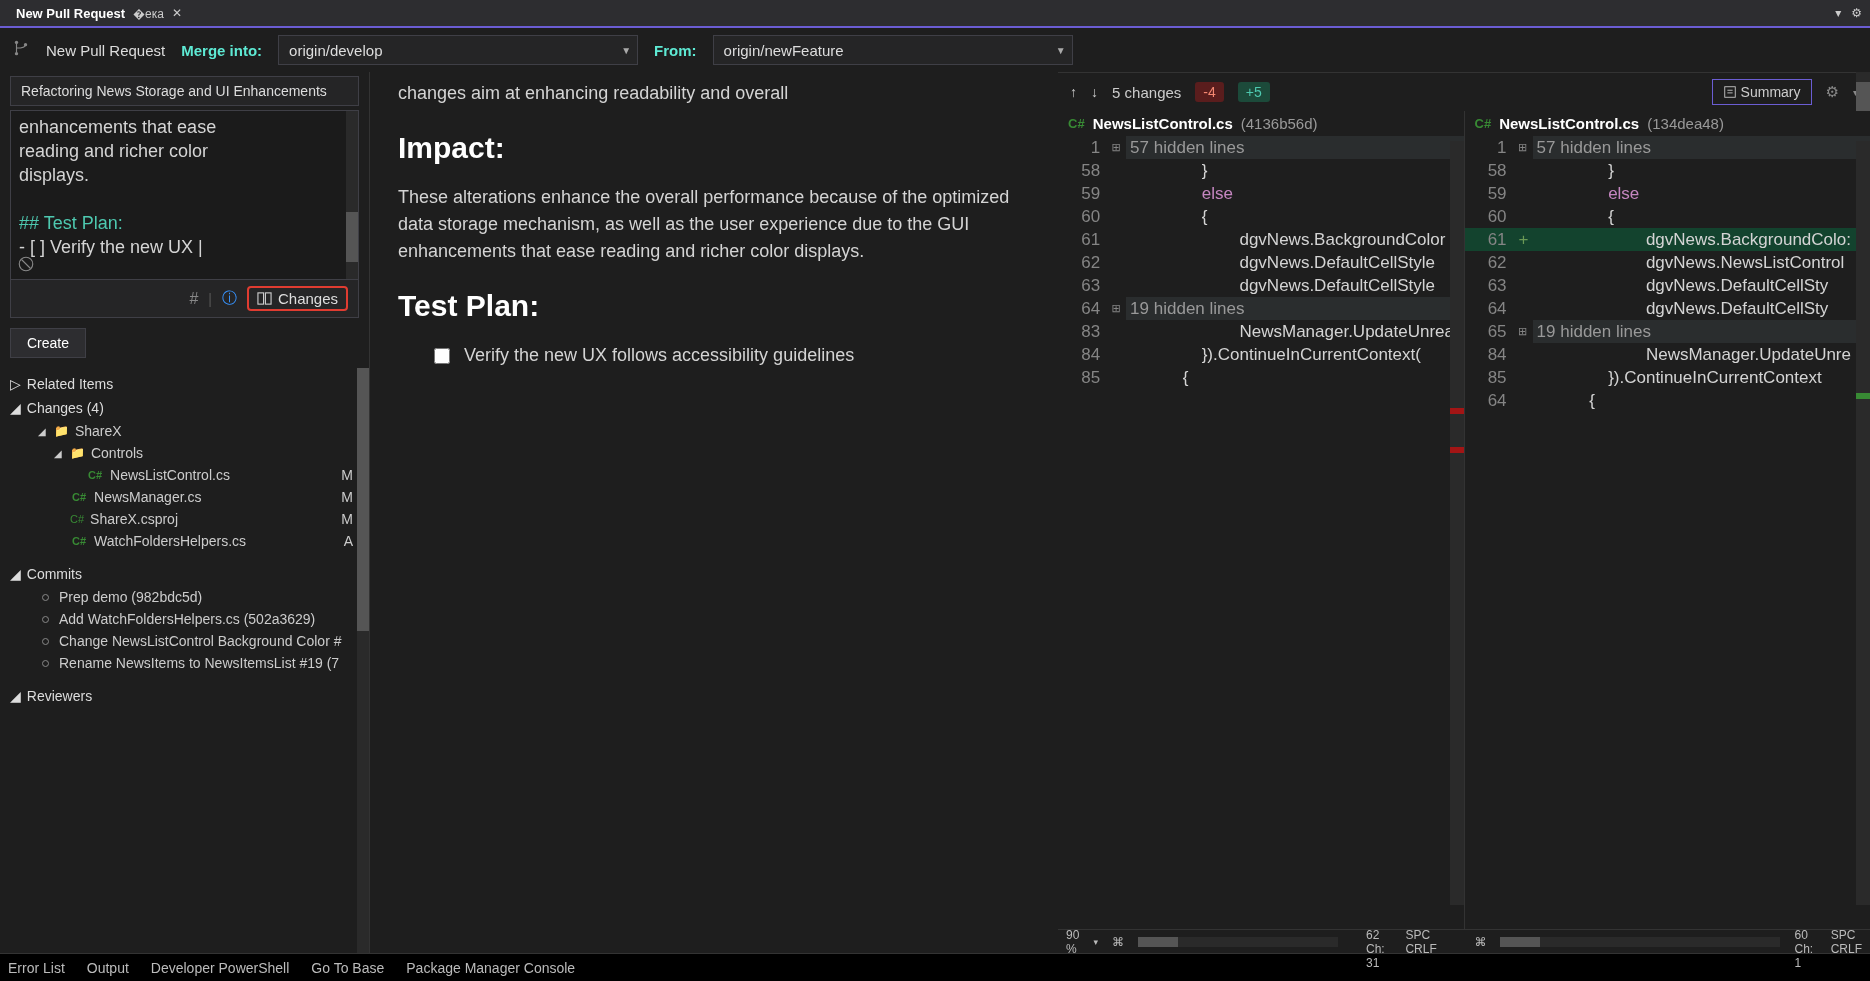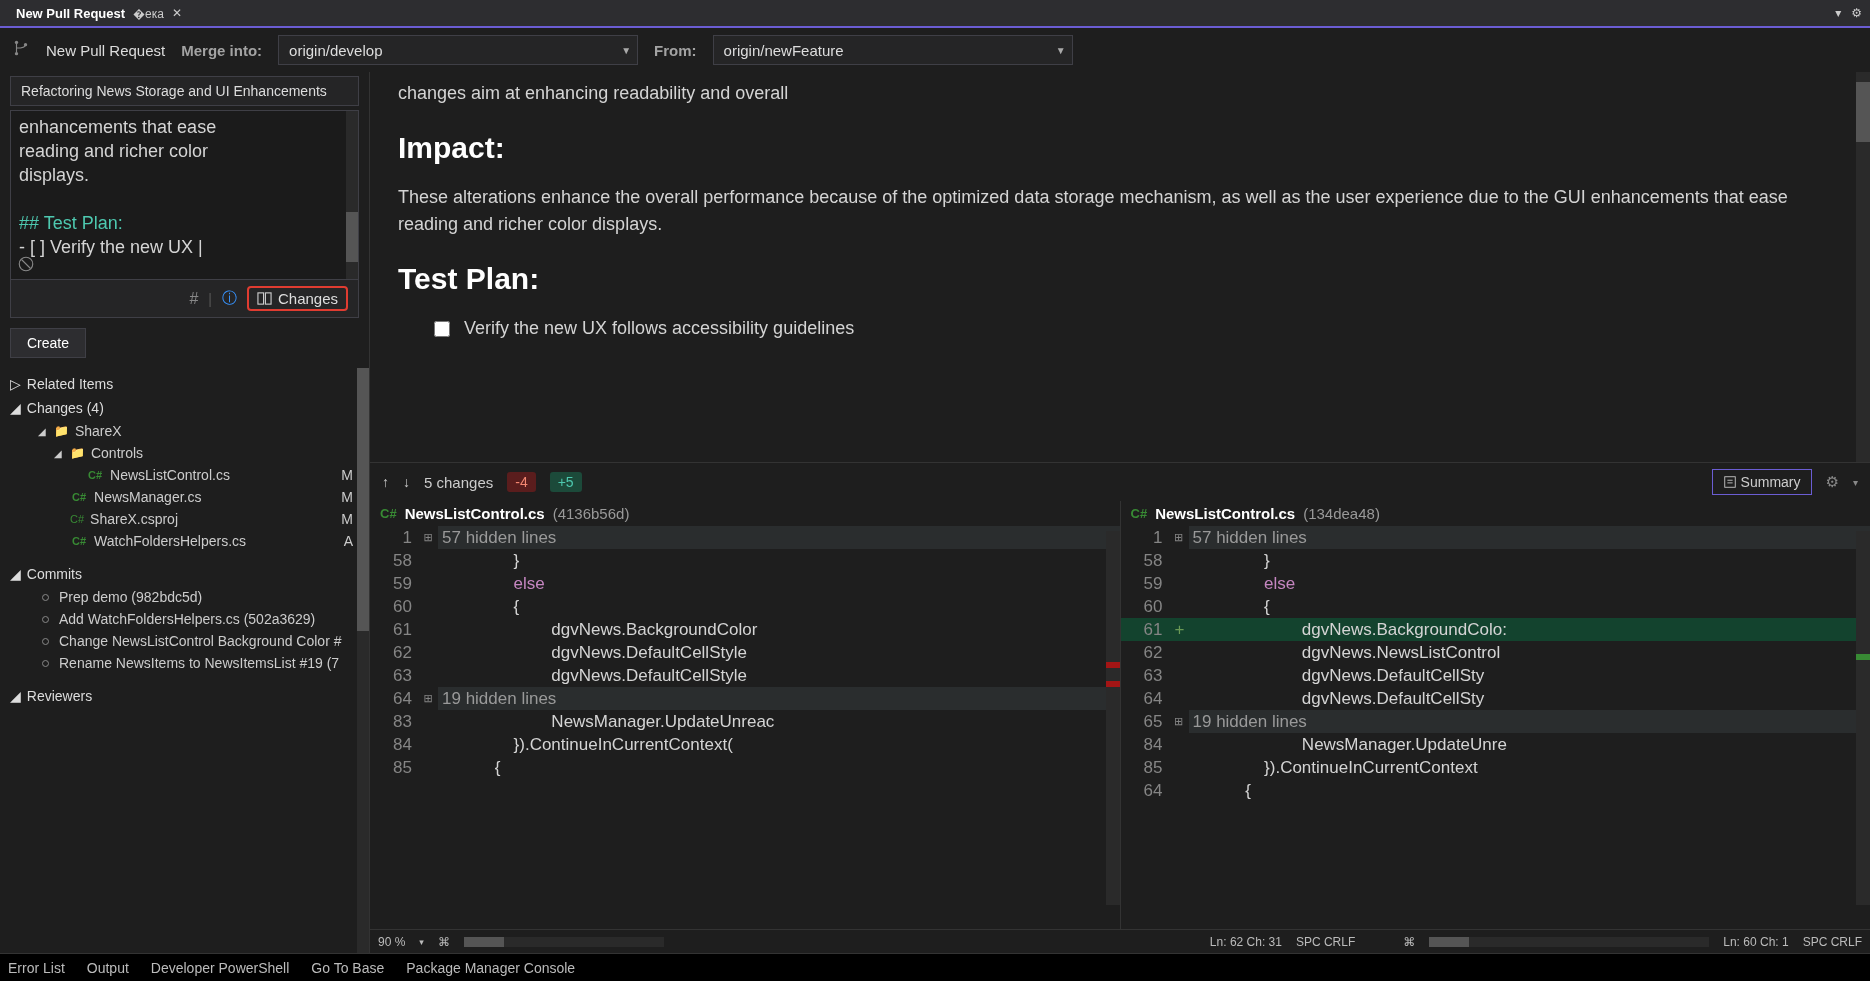--- a/index.html
+++ b/index.html
@@ -7,21 +7,21 @@
 
 .titlebar { height: 28px; background: #2d2d30; display: flex; align-items: center; padding: 0 8px; border-bottom: 2px solid #6b5dd3; }
 .titlebar .tab { display: flex; align-items: center; gap: 8px; padding: 0 8px; height: 100%; }
 .titlebar .title { color: #fff; font-weight: 600; font-size: 13px; }
 .titlebar .spacer { flex: 1; }
 .titlebar .icon { color: #ccc; cursor: pointer; font-size: 12px; }
 
 .toolbar { height: 44px; display: flex; align-items: center; padding: 0 12px; gap: 16px; }
 .toolbar .gear-icon { color: #888; font-size: 16px; }
 .toolbar .label { color: #ddd; font-size: 15px; }
-.toolbar .label.bold { font-weight: 600; color: #a3a3a3; }
+.toolbar .label.bold { font-weight: 600; color: #5eead4; }
 .toolbar select, .toolbar .dropdown { background: #252526; border: 1px solid #3f3f46; color: #ddd; height: 30px; padding: 0 28px 0 10px; font-size: 15px; position: relative; min-width: 360px; display: flex; align-items: center; }
 .toolbar .dd-arrow { position: absolute; right: 6px; top: 50%; transform: translateY(-50%); font-size: 10px; color: #aaa; }
 
 .body { display: flex; height: calc(100% - 28px - 44px - 28px); }
 
 .left-panel { width: 370px; background: #1e1e1e; display: flex; flex-direction: column; border-right: 1px solid #333; }
 .pr-title-input { margin: 4px 10px 0 10px; background: #252526; border: 1px solid #3f3f46; color: #ddd; padding: 6px 10px; font-size: 14px; }
 .md-editor { flex: 0 0 170px; margin: 4px 10px 0 10px; background: #1b1b1b; border: 1px solid #3f3f46; overflow: hidden; position: relative; font-family: Consolas, monospace; font-size: 18px; line-height: 24px; color: #d4d4d4; padding: 4px 8px; white-space: pre-wrap; }
 .md-editor .teal { color: #4ec9b0; }
 .md-editor .scroll-ind { position: absolute; right: 0; top: 0; width: 12px; height: 100%; background: #2a2a2a; }
@@ -43,21 +43,21 @@
 .tree .row .status { margin-left: auto; color: #ccc; padding-right: 8px; }
 .tree .row.ind2 { padding-left: 32px; }
 .tree .row.ind3 { padding-left: 48px; }
 .tree .row.ind4 { padding-left: 64px; }
 .tree .sect { display: flex; align-items: center; gap: 6px; padding: 4px 8px 4px 4px; font-size: 14px; color: #ddd; cursor: pointer; }
 .tree .commit { display: flex; gap: 10px; padding: 3px 8px 3px 36px; font-size: 14px; align-items: center; }
 .tree .commit .dot { width: 7px; height: 7px; border: 1px solid #888; border-radius: 50%; }
 .tree-scroll { position:absolute; right:0; top:0; width:12px; height:100%; background:#2a2a2a; }
 .tree-scroll::after { content:""; position:absolute; top:0; height:45%; width:100%; background:#555; }
 
-.right-panel { flex: 1; display: flex; flex-direction: column; position: relative; }
+.right-panel { flex: 1; display: flex; flex-direction: row; position: relative; }
 .right-scroll { position:absolute; right:0; top:0; width:14px; height:390px; background:#2a2a2a; }
 .right-scroll::after { content:""; position:absolute; top:10px; height:60px; width:100%; background:#555; }
 .preview-pane { padding: 8px 40px 16px 28px; color: #d4d4d4; font-size: 18px; line-height: 1.5; overflow: hidden; height: 390px; }
 .preview-pane h2 { font-size: 30px; color: #fff; font-weight: 600; margin: 18px 0 14px 0; }
 .preview-pane p { margin-bottom: 14px; }
 .preview-pane .chk { display: flex; align-items: center; gap: 14px; padding-left: 36px; }
 .preview-pane .chk input { width: 16px; height: 16px; }
 
 .diff-section { flex: 1; display: flex; flex-direction: column; border-top: 1px solid #333; }
 .diff-header { height: 38px; display: flex; align-items: center; padding: 0 12px; gap: 14px; background: #1e1e1e; }

